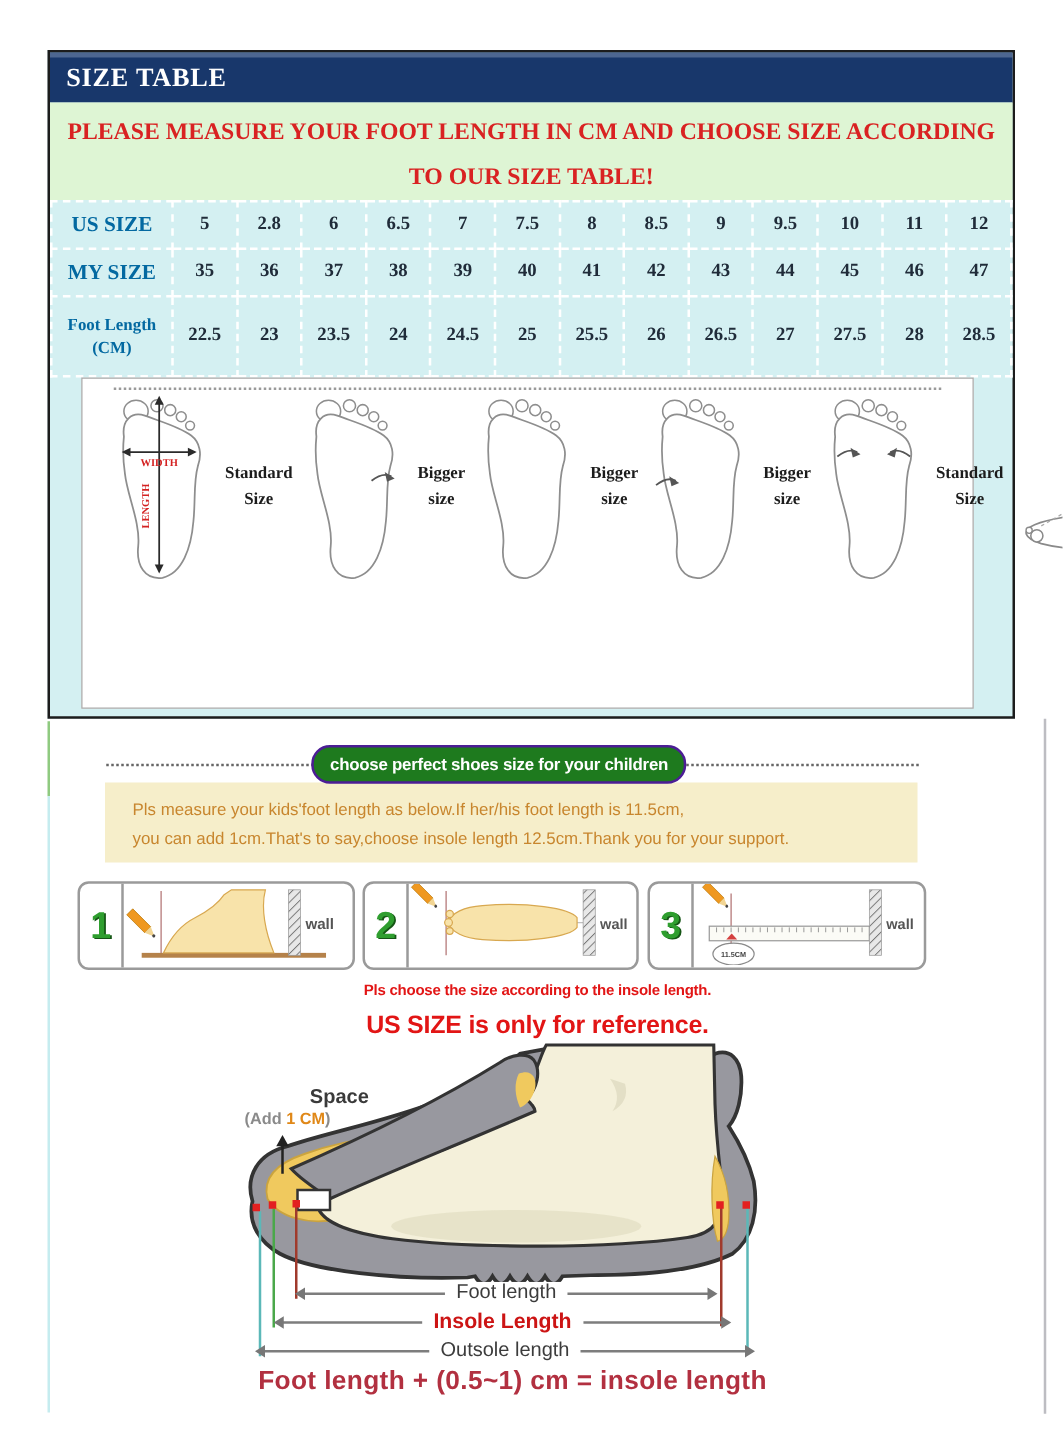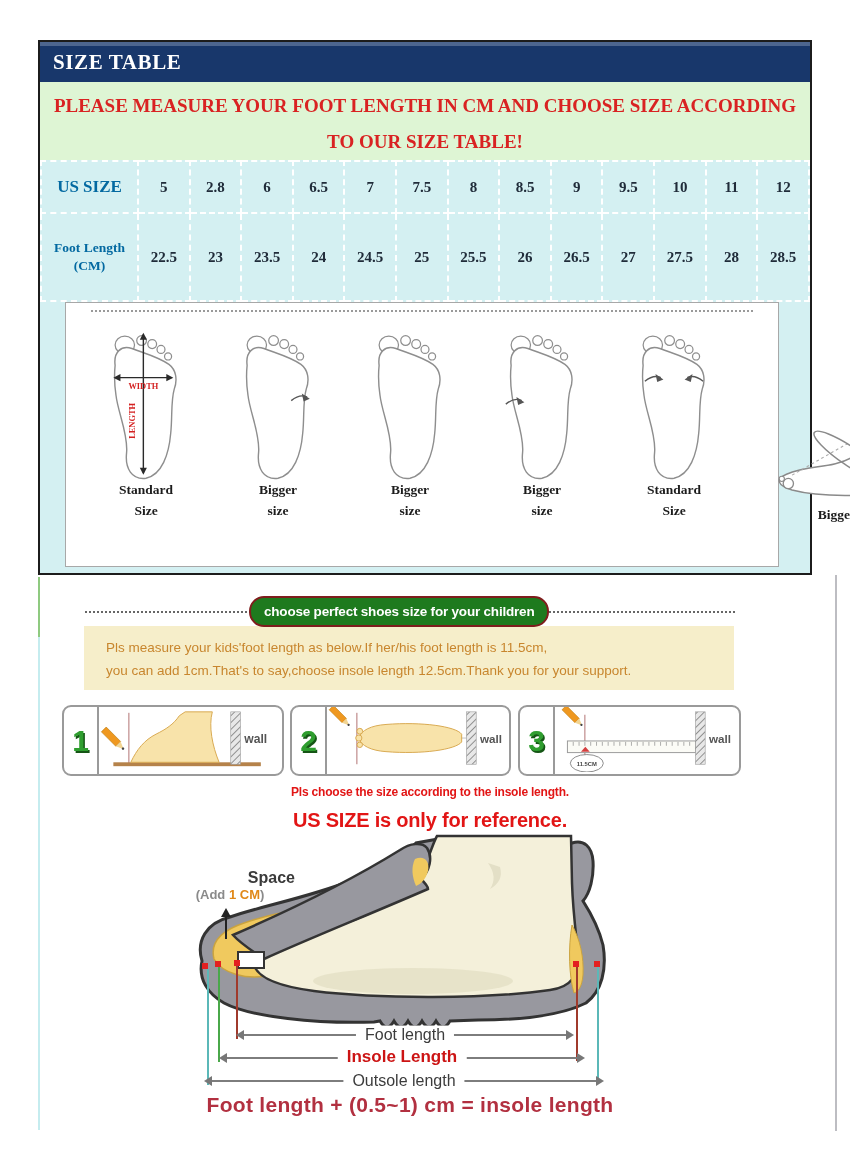--- a/index.html
+++ b/index.html
@@ -24,33 +24,33 @@
     font-weight:bold; background:#d4f0f2; }
   table.size-table th.rowlab { width:97px; color:#0369a1; font-size:17px; border:2px dashed #fff; }
   table.size-table th.rowlab .sm { font-size:13.5px; line-height:1.35; }
   table.size-table td { text-align:center; color:#202c3a; font-size:15px; border:2px dashed #fff; }
   .white-box { position:absolute; left:25px; top:260px; width:714px; height:265px;
     background:#fff; border:1px solid #a8a8a8; }
   .script-line { margin:12px 0 0 26px; font-family:"DejaVu Serif","Liberation Serif",serif;
     font-style:italic; font-weight:bold; font-size:22px; color:#101010; letter-spacing:.3px; }
   .dotted-sep { width:93%; margin:7px auto 0; border-top:2px dotted #9a9a9a; height:0; }
   .feet-row { display:flex; align-items:flex-end; justify-content:space-between; padding:2px 14px 0; }
-  figure.foot-fig { margin:16px; display:flex; flex-direction:column; align-items:center; }
+  figure.foot-fig { margin:0; display:flex; flex-direction:row; align-items:center; }
   figure.foot-fig.side { margin-bottom:12px; }
   .foot-cap { font-weight:bold; font-size:13.5px; color:#1c1c1c; line-height:1.55; text-align:center; }
 
   
   .edge { position:absolute; width:2px; }
   .edge.lg { left:38px; top:577px; height:60px; background:#8fca80; }
   .edge.lc { left:38px; top:637px; height:493px; background:#c5ecef; }
   .edge.rg { left:835px; top:575px; height:556px; background:#bdbdc2; }
 
   .kids-dotted { position:absolute; left:85px; top:611px; width:650px; border-top:2px dotted #666; }
   .kids-banner { position:absolute; left:249px; top:596px; z-index:2; background:#1e7a1e;
-    border:2px solid #7f1d1d; border-radius:15px; color:#fff; font-weight:bold; font-size:13.5px;
+    border:2px solid #4c1d95; border-radius:15px; color:#fff; font-weight:bold; font-size:13.5px;
     padding:6px 13px; white-space:nowrap; letter-spacing:-.2px; }
   .intro-box { position:absolute; left:84px; top:626px; width:650px; height:64px;
     background:#f6eeca; border-radius:0; color:#c8862e; font-size:13.5px; line-height:1.7;
     padding:11px 0 0 22px; }
 
   .step-panel { position:absolute; top:705px; height:71px; border:2px solid #9a9a9a;
     border-radius:9px; background:#fff; display:flex; }
   .step-num { width:35px; border-right:2px solid #9a9a9a; display:flex; align-items:center;
     justify-content:center; font-weight:bold; font-size:30px; color:#2f9e2f;
     text-shadow:1.5px 1.5px 0 #155515; }
@@ -106,20 +106,36 @@
       <td>6.5</td>
       <td>7</td>
       <td>7.5</td>
       <td>8</td>
       <td>8.5</td>
       <td>9</td>
       <td>9.5</td>
       <td>10</td>
       <td>11</td>
       <td>12</td>
+    </tr>
+    <tr>
+      <th class="rowlab">MY SIZE</th>
+      <td>35</td>
+      <td>36</td>
+      <td>37</td>
+      <td>38</td>
+      <td>39</td>
+      <td>40</td>
+      <td>41</td>
+      <td>42</td>
+      <td>43</td>
+      <td>44</td>
+      <td>45</td>
+      <td>46</td>
+      <td>47</td>
     </tr>
     <tr>
       <th class="rowlab">
         <div class="sm">Foot Length</div>
         <div class="sm">(CM)</div>
       </th>
       <td>22.5</td>
       <td>23</td>
       <td>23.5</td>
       <td>24</td>

